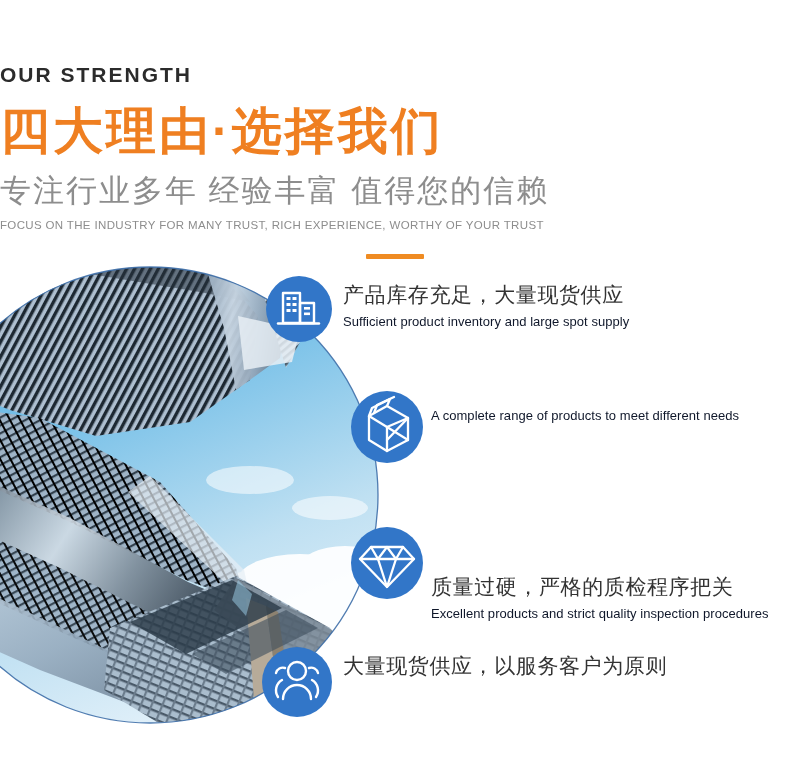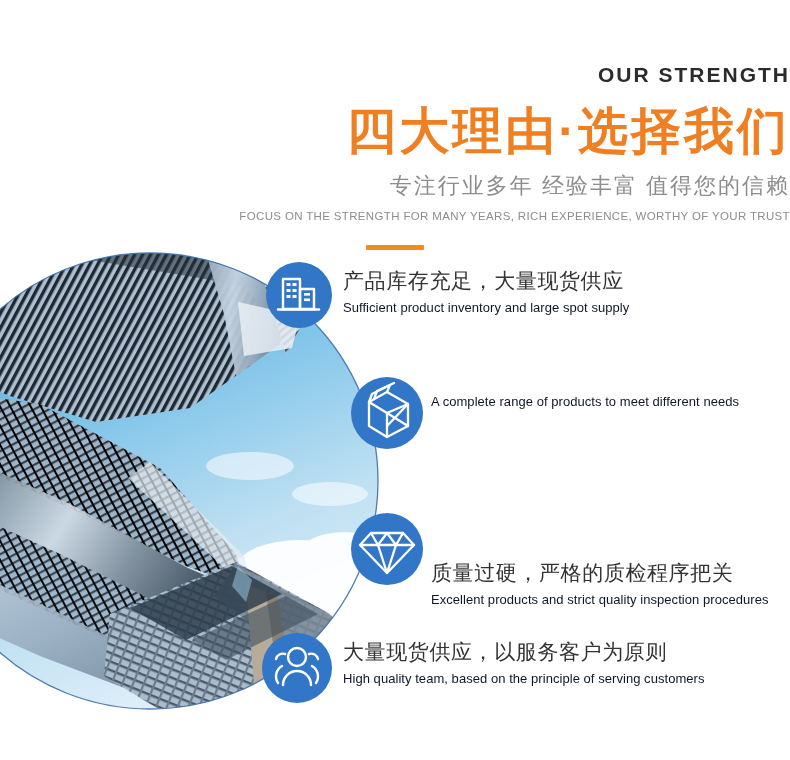--- a/index.html
+++ b/index.html
@@ -14,21 +14,21 @@
     overflow: hidden;
     font-family: "Liberation Sans", "DejaVu Sans", sans-serif;
     -webkit-font-smoothing: antialiased;
   }
 
   
   .header {
     position: absolute;
     top: 0; left: 0;
     width: 790px;
-    text-align: right;
+    text-align: left;
     padding-top: 64px;
     box-sizing: border-box;
   }
   .eyebrow {
     font-size: 21px;
     font-weight: bold;
     letter-spacing: 2.0px;
     color: #2b2b2b;
     line-height: 1;
     margin: 0;
@@ -36,21 +36,21 @@
   .headline {
     font-size: 50px;
     font-weight: bold;
     color: #ef7f21;
     letter-spacing: 3px;
     line-height: 1.12;
     margin: 18px 0 12px 0;
     white-space: nowrap;
   }
   .subline-cn {
-    font-size: 22px;
+    font-size: 31px;
     color: #8d8d8d;
     letter-spacing: 2px;
     line-height: 1;
     margin: 16px 0 0 0;
     font-weight: normal;
   }
   .subline-en {
     font-size: 11.5px;
     color: #8d8d8d;
     letter-spacing: 0.35px;
@@ -62,21 +62,21 @@
     width: 58px;
     height: 5px;
     background: #ef8b22;
     margin: 22px auto 0 auto;
     border-radius: 1px;
   }
 
   
   .diagram {
     position: absolute;
-    top: 236px;
+    top: 250px;
     left: 0;
     width: 790px;
     height: 510px;
   }
   .diagram-svg {
     position: absolute;
     top: 0; left: 0;
     width: 790px;
     height: 510px;
   }
@@ -109,21 +109,21 @@
   .it-2 { left: 431px; top: 285px; margin-top: 40px; }
   .it-3 { left: 343px; top: 404px; }
 </style>
 </head>
 <body>
 
 <div class="header">
   <div class="eyebrow">OUR STRENGTH</div>
   <h1 class="headline">四大理由·选择我们</h1>
   <div class="subline-cn">专注行业多年 经验丰富 值得您的信赖</div>
-  <div class="subline-en">FOCUS ON THE STRENGTH FOR MANY YEARS, RICH EXPERIENCE, WORTHY OF YOUR TRUST</div>
+  <div class="subline-en">FOCUS ON THE INDUSTRY FOR MANY TRUST, RICH EXPERIENCE, WORTHY OF YOUR TRUST</div>
   <div class="divider"></div>
 </div>
 
 <div class="diagram">
 
   <svg class="diagram-svg" viewBox="0 0 790 510" xmlns="http://www.w3.org/2000/svg">
     <defs>
 
       <clipPath id="circClip">
         <circle cx="150" cy="245" r="228"></circle>
@@ -296,16 +296,15 @@
     <div class="item-sub">A complete range of products to meet different needs</div>
   </div>
 
   <div class="item-text it-2">
     <div class="item-title">质量过硬，严格的质检程序把关</div>
     <div class="item-sub">Excellent products and strict quality inspection procedures</div>
   </div>
 
   <div class="item-text it-3">
     <div class="item-title">大量现货供应，以服务客户为原则</div>
-    <div class="item-sub">High quality team, based on the principle of serving customers</div>
   </div>
 
 </div>
 
 </body></html>

